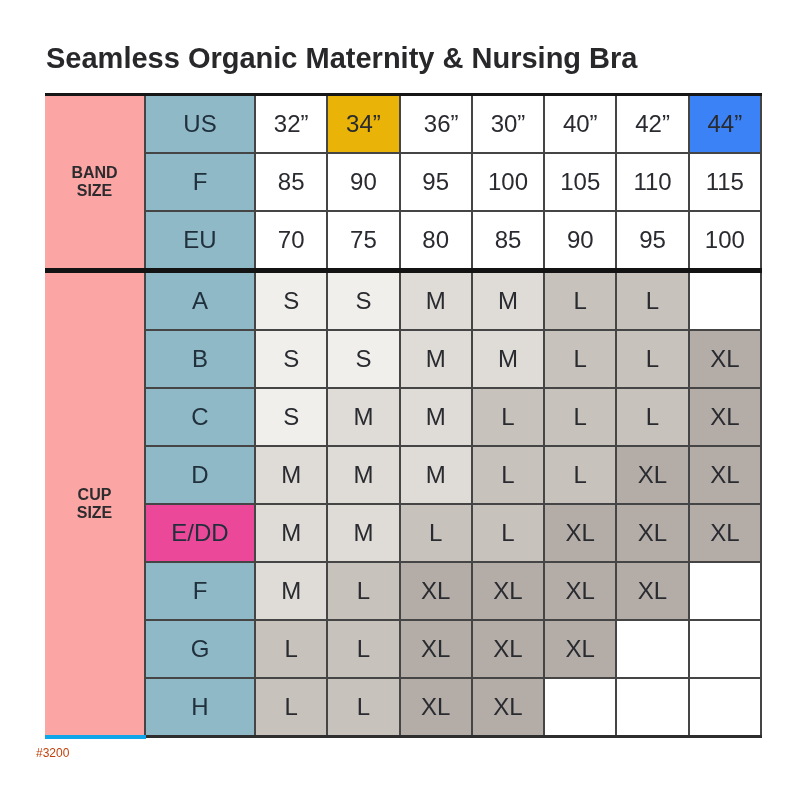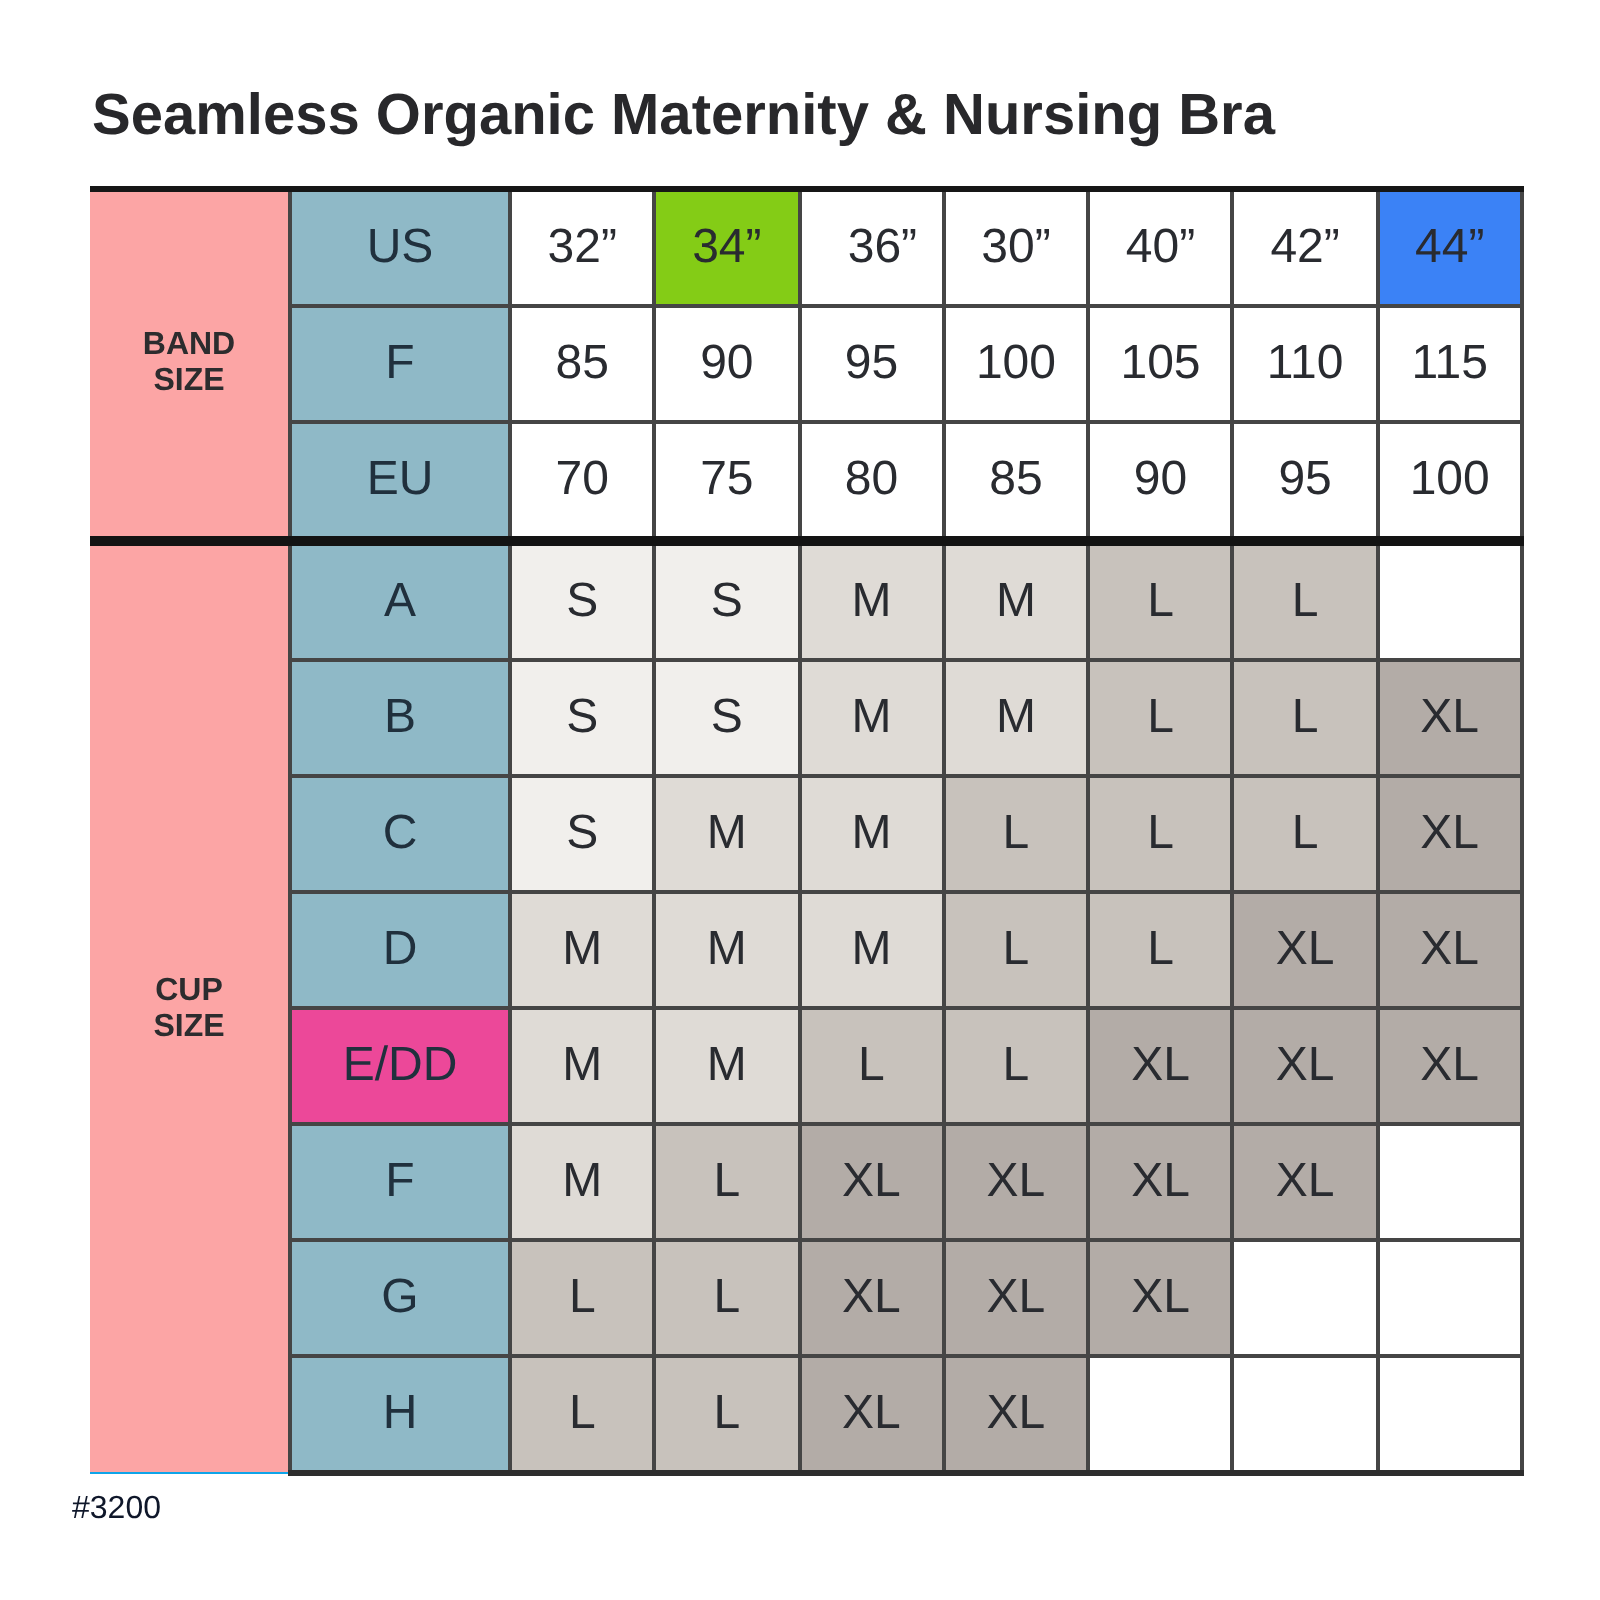--- a/index.html
+++ b/index.html
@@ -50,57 +50,57 @@
   .chart tbody.cup  tr:last-child td  { border-bottom: 3px solid #2e2e2e; }
   
   .chart tbody.band tr:first-child td.section-label {
     border: none;
     border-top: 3px solid #161616;
     border-bottom: 5px solid #131313;
   }
   .chart tbody.cup tr:first-child td.section-label {
     border: none;
     border-top: 5px solid #131313;
-    border-bottom: 1px solid #0ea5e9;
+    border-bottom: 4px solid #0ea5e9;
   }
   .chart td.section-label {
     background: #fca5a5;
     font-size: 16px;
     font-weight: 700;
     line-height: 1.12;
     color: #2c2c2e;
   }
   .sku {
     position: absolute;
     left: 36px;
     top: 746px;
-    font-size: 16px;
+    font-size: 12px;
     font-weight: 400;
-    color: #0f172a;
+    color: #c2410c;
   }
 </style>
 </head>
 <body>
 
 <div class="page">
   <h1 class="title">Seamless Organic Maternity &amp; Nursing Bra</h1>
 
   <table class="chart">
     <colgroup>
       <col class="c-label">
       <col class="c-key">
       <col class="c-val" span="7">
     </colgroup>
 
   <tbody class="band">
         <tr>
           <td rowspan="3" class="section-label">BAND<br>SIZE</td>
           <td class="key-cell" style="background: rgb(143, 185, 199);">US</td>
           <td class="val-cell" style="background: rgb(255, 255, 255);">32”</td>
-          <td class="val-cell" style="background: #84cc16;">34”</td>
+          <td class="val-cell" style="background: #eab308;">34”</td>
           <td class="val-cell" style="background: rgb(255, 255, 255); padding-left: 11px;">36”</td>
           <td class="val-cell" style="background: rgb(255, 255, 255);">30”</td>
           <td class="val-cell" style="background: rgb(255, 255, 255);">40”</td>
           <td class="val-cell" style="background: rgb(255, 255, 255);">42”</td>
           <td class="val-cell" style="background: #3b82f6;">44”</td>
         </tr>
         <tr>
           <td class="key-cell" style="background: rgb(143, 185, 199);">F</td>
           <td class="val-cell" style="background: rgb(255, 255, 255);">85</td>
           <td class="val-cell" style="background: rgb(255, 255, 255);">90</td>

